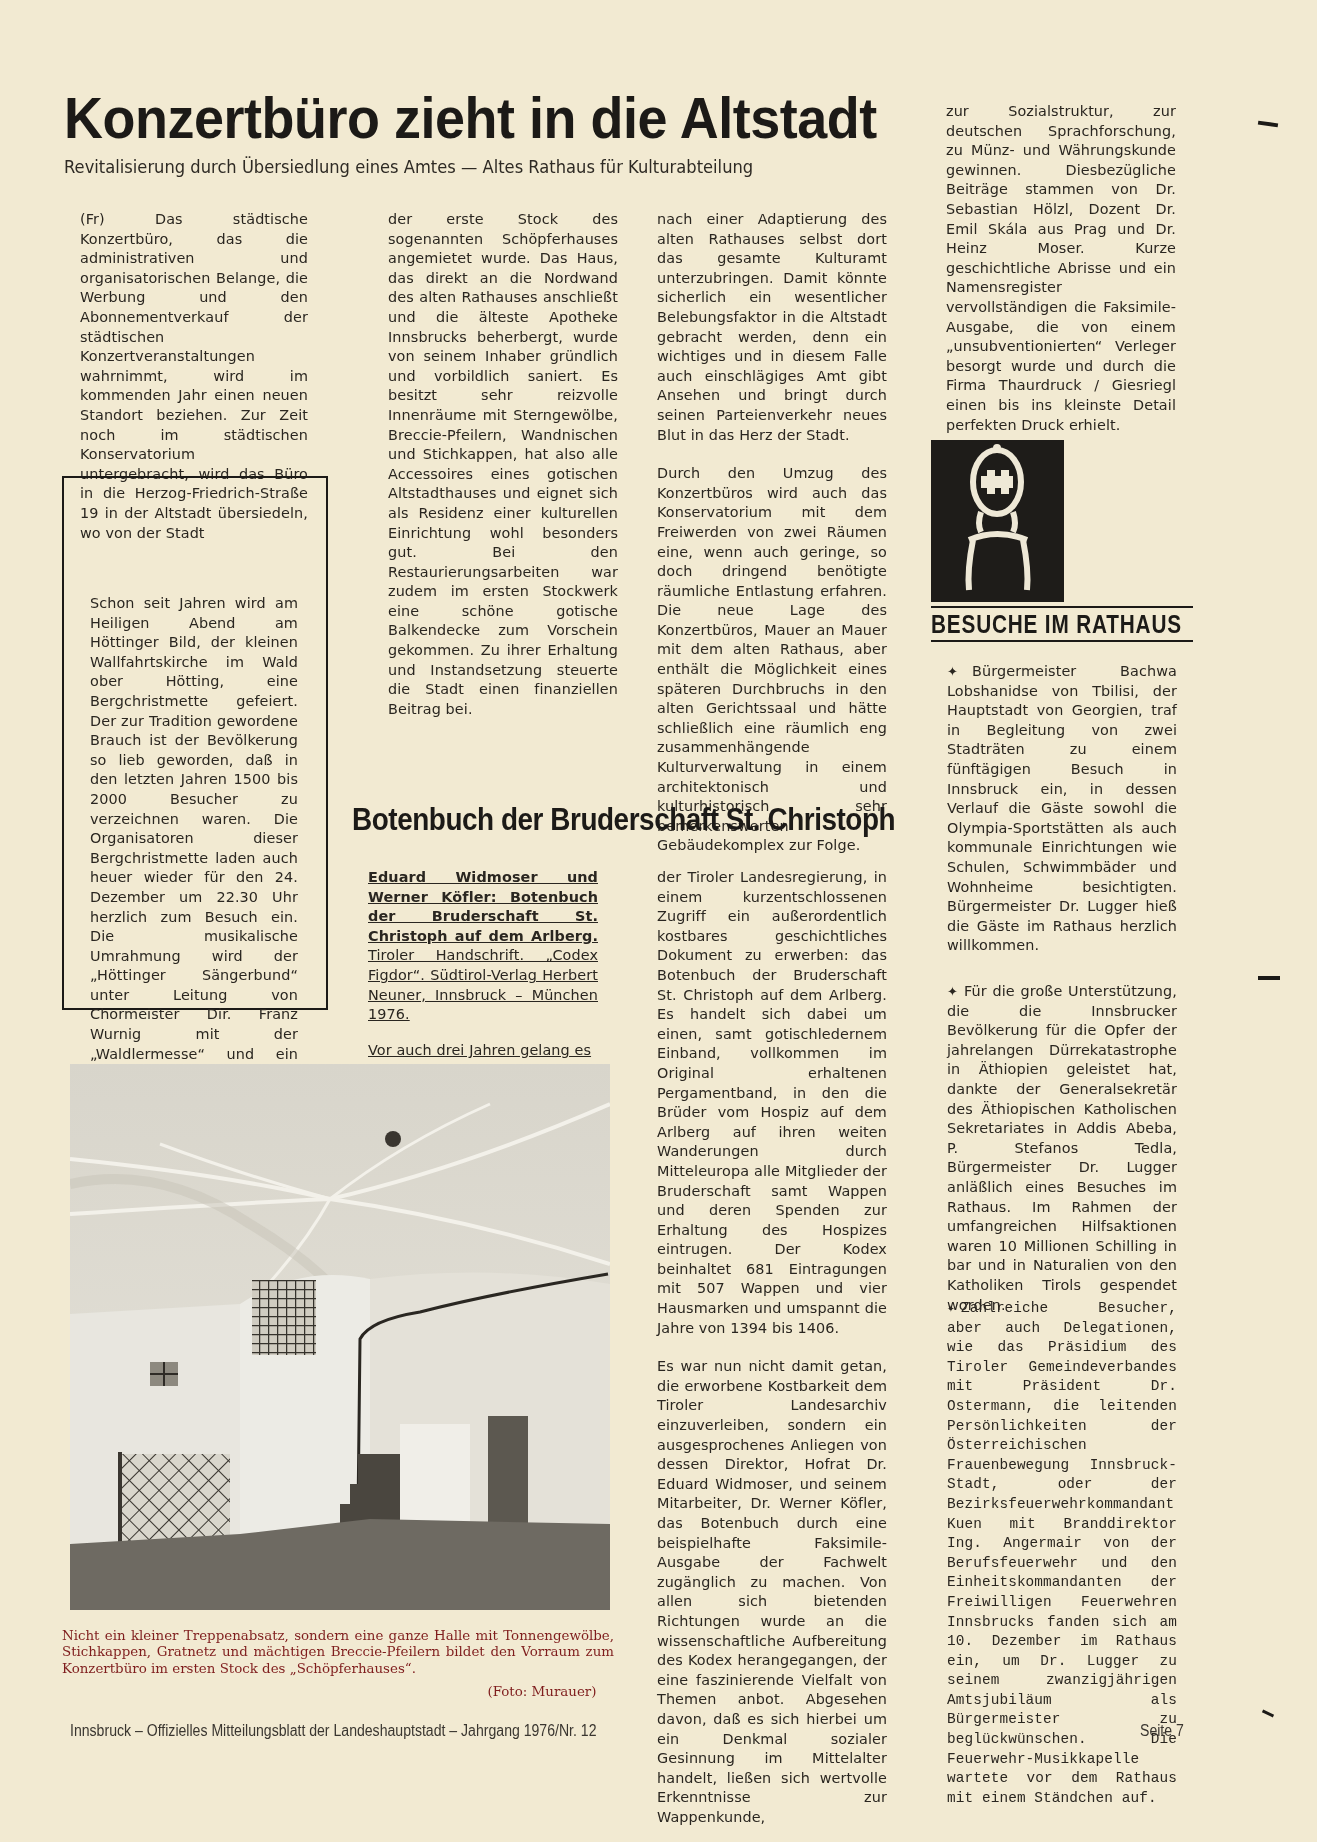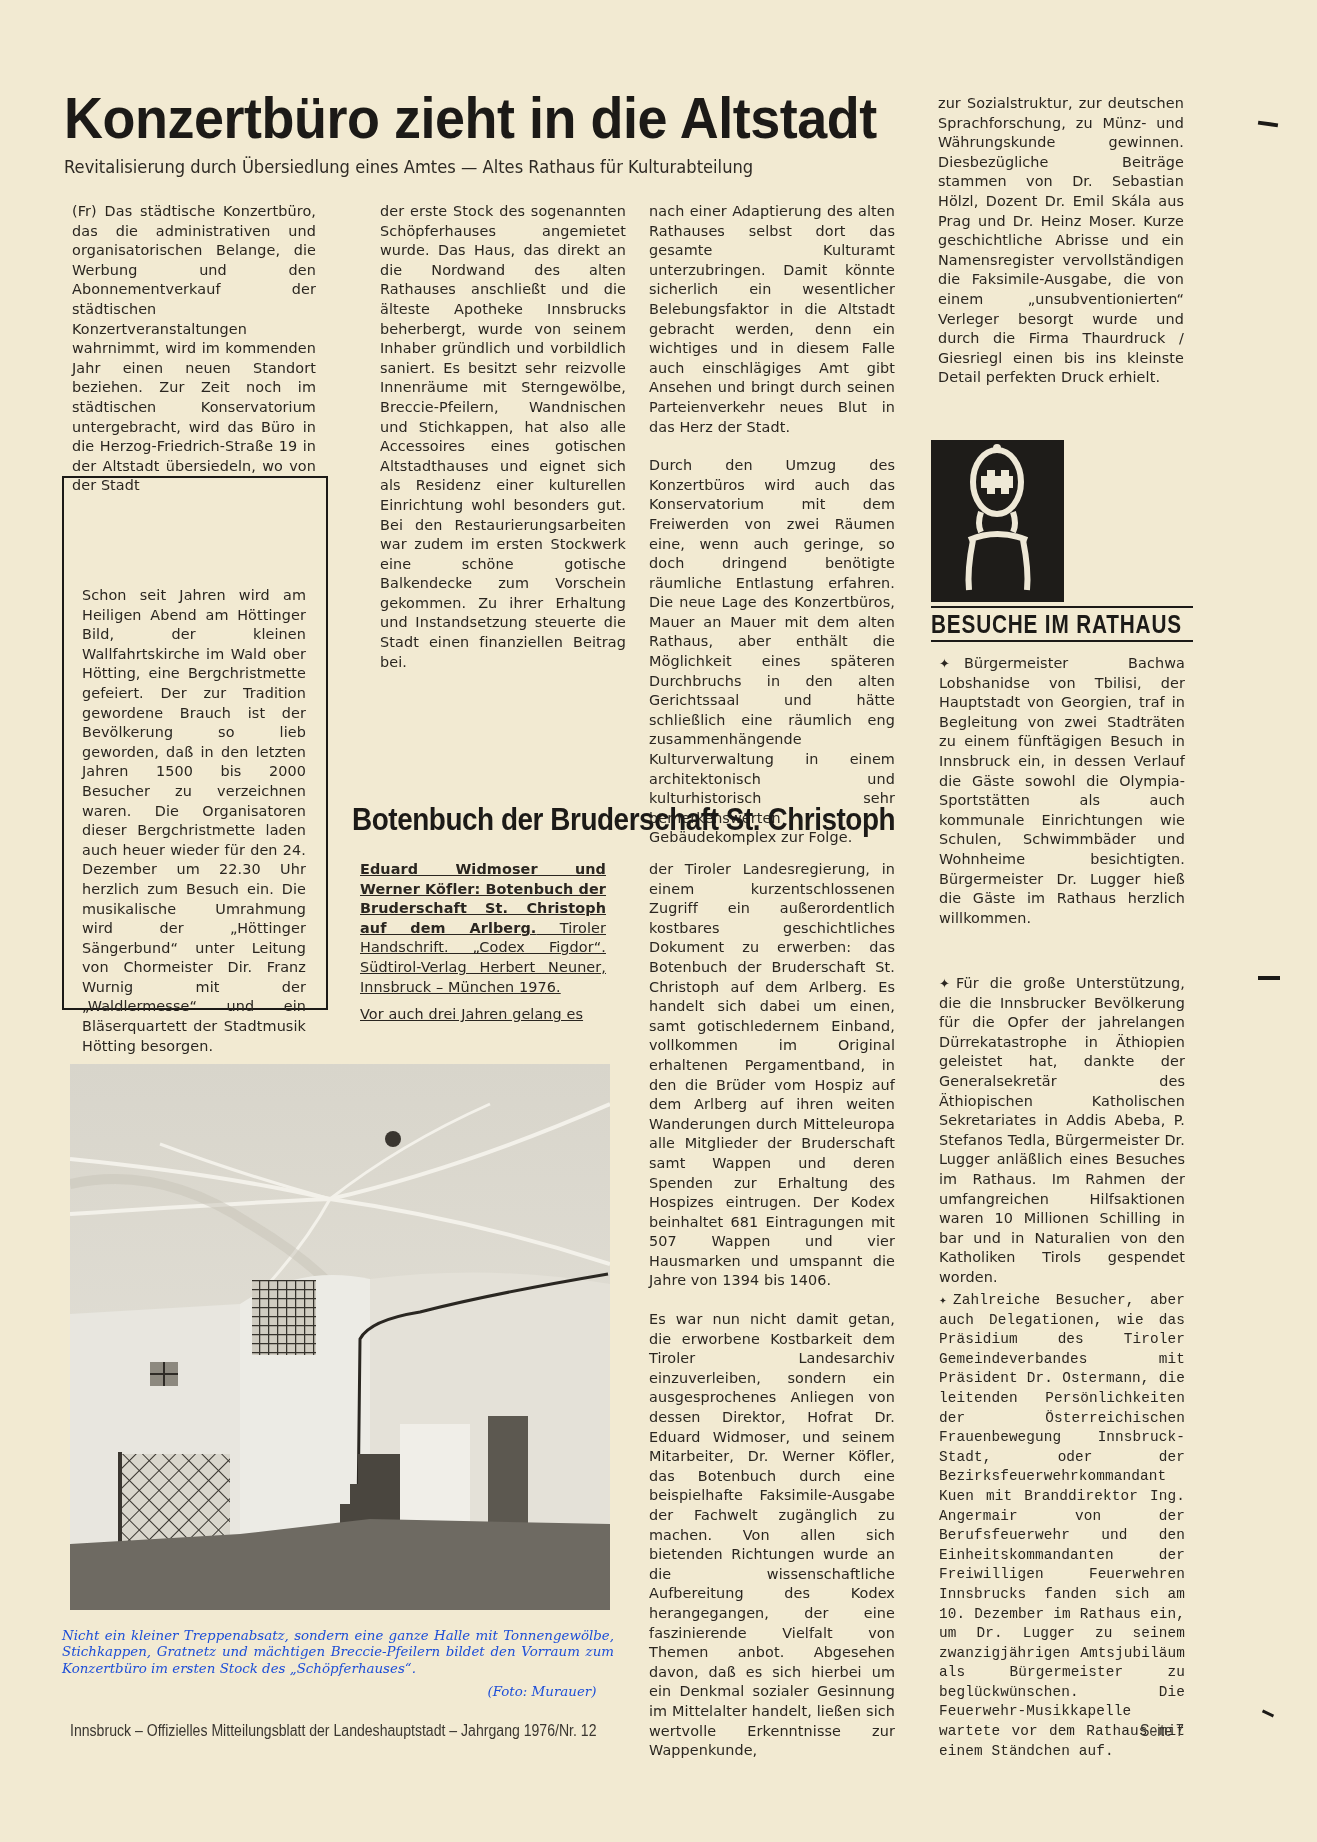--- a/index.html
+++ b/index.html
@@ -3,26 +3,26 @@
 <meta charset="utf-8">
 <style>
   html, body { margin:0; padding:0; }
   body {
     width:1317px; height:1842px; position:relative; overflow:hidden;
     background:#f2ead2;
     font-family:"DejaVu Sans", sans-serif; color:#2a2620;
   }
   .abs { position:absolute; }
   .col { position:absolute; font-size:14.4px; line-height:19.6px; text-align:justify; letter-spacing:0.1px; }
-  .col p { margin:8px; }
+  .col p { margin:16px; }
   .col p + p.gap { margin-top:19px; }
   .headline { font-family:"Liberation Sans", sans-serif; font-weight:bold; color:#1c1a17; letter-spacing:-0.5px; transform-origin:left top; white-space:nowrap; }
   .box-head { font-family:"Liberation Sans", sans-serif; font-weight:bold; font-size:29px; line-height:34px; color:#1c1a17; transform:scaleX(0.86); transform-origin:left top; white-space:nowrap; }
   .bullet { font-size:13px; margin-right:14px; }
-  .caption { font-family:"DejaVu Serif", serif; font-style:italic; font-size:13.4px; line-height:16.4px; color:#1d4ed8; }
+  .caption { font-family:"DejaVu Serif", serif; font-size:13.4px; line-height:16.4px; color:#7f1d1d; }
   .footer { font-family:"Liberation Sans", sans-serif; font-size:16px; color:#3a3630; transform:scaleX(0.88); transform-origin:left top; white-space:nowrap; }
   .mark { position:absolute; background:#1c1a17; }
 </style>
 </head>
 <body>
 
 <div class="abs headline" style="left:64px; top:86px; font-size:58px; line-height:64px; transform:scaleX(0.93);">Konzertbüro zieht in die Altstadt</div>
 <div class="abs" style="left:64px; top:157px; font-size:17px; color:#2e2a24; white-space:nowrap; transform:scaleX(0.96); transform-origin:left top;">Revitalisierung durch Übersiedlung eines Amtes — Altes Rathaus für Kulturabteilung</div>
 
 <div class="col" style="left:64px; top:194px; width:260px;">

